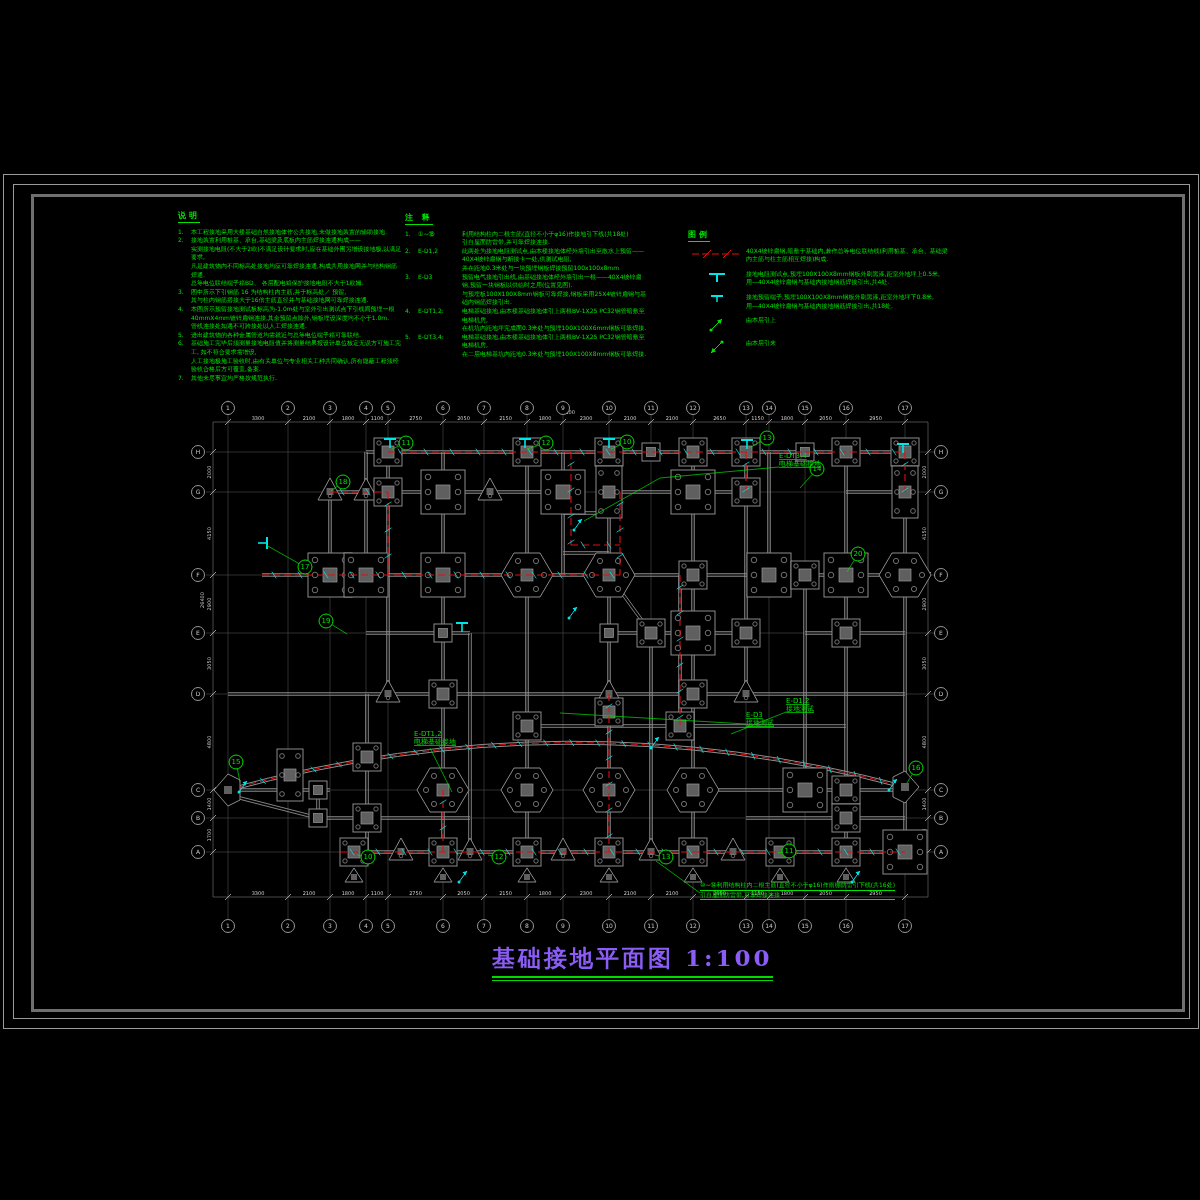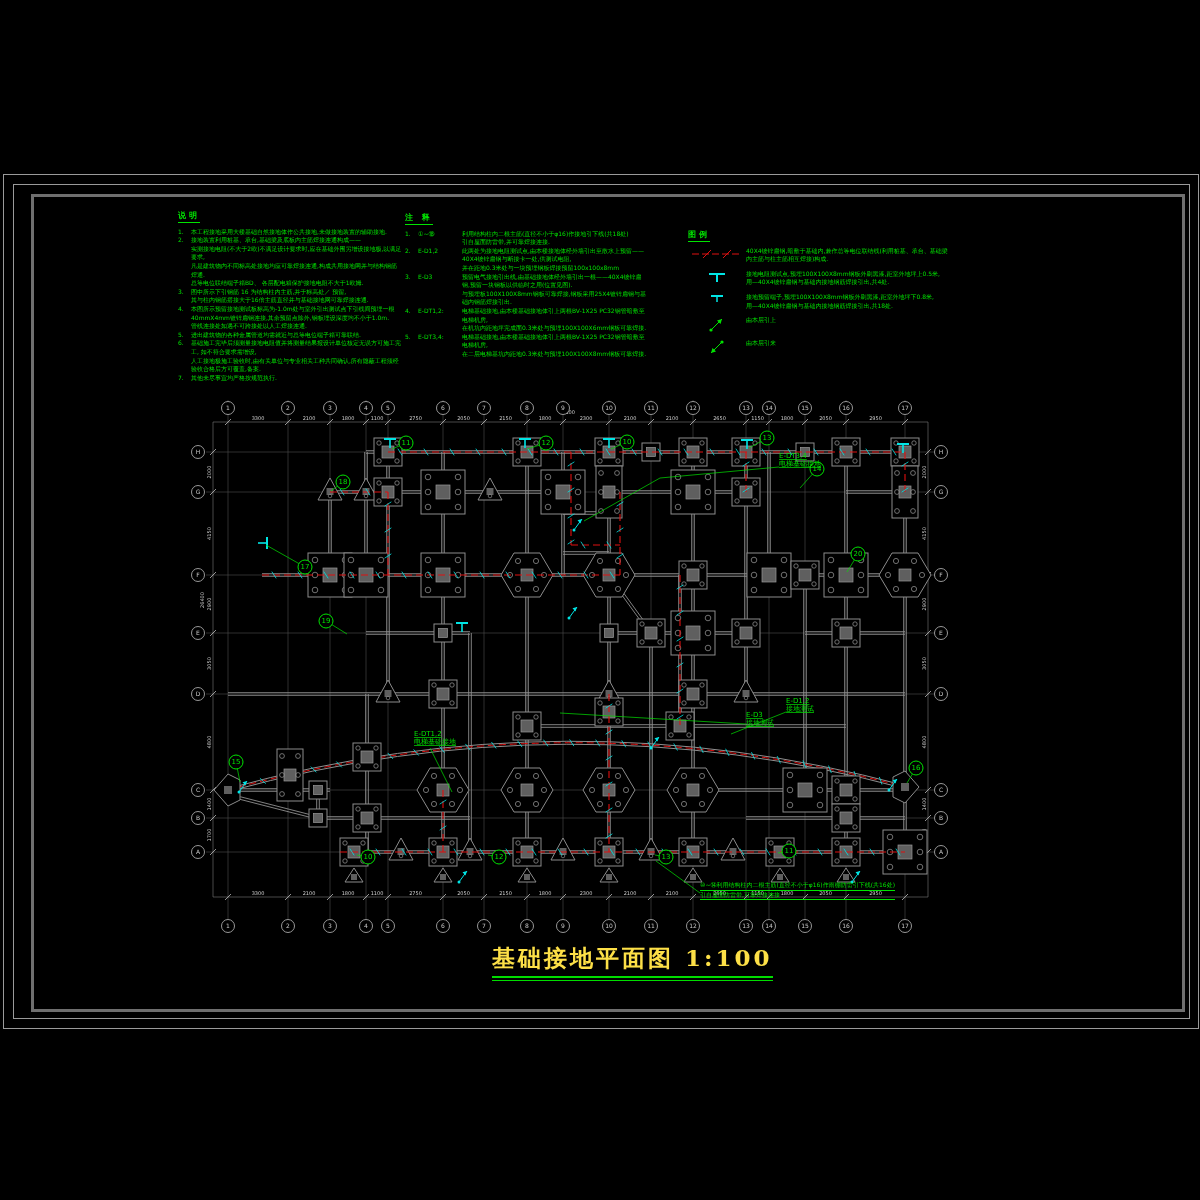--- a/index.html
+++ b/index.html
@@ -13,21 +13,21 @@
   .blk .bt{display:inline-block;font-size:8px;font-weight:bold;letter-spacing:3px;
            border-bottom:1px solid #00e400;padding-bottom:1px;margin-bottom:5px;}
   .nrow{display:flex;align-items:flex-start;}
   .nrow .num{width:13px;flex:none;}
   .nrow .code{width:44px;flex:none;}
   .nrow .lines{flex:1;}
   .lg-row{display:flex;align-items:flex-start;margin-bottom:6px;}
   .lg-sym{width:58px;flex:none;display:flex;justify-content:center;margin-top:1px;}
   .lg-lines{flex:1;}
   #plan-svg{position:absolute;left:0;top:0;}
-  #title-wrap{position:absolute;left:492px;top:943px;color:#fde047;text-align:right;}
+  #title-wrap{position:absolute;left:492px;top:943px;color:#8b5cf6;text-align:right;}
   #title-line1{font-size:23px;font-weight:bold;letter-spacing:3px;
                font-family:"DejaVu Serif",serif;}
   .tul{height:2px;background:#00dc00;margin-top:2px;}
   .tul2{height:1px;background:#00dc00;margin-top:2px;}
   #site-note{position:absolute;left:700px;top:881px;color:#00e400;font-size:6px;line-height:8px;}
   #site-note div{border-bottom:1px solid #00e400;padding-bottom:0.5px;white-space:nowrap;}
 </style>
 </head>
 <body>
 

